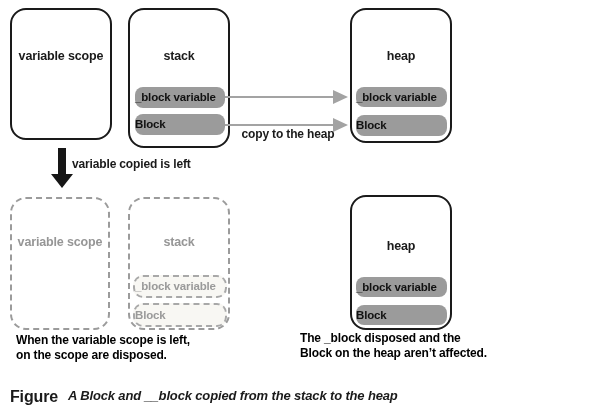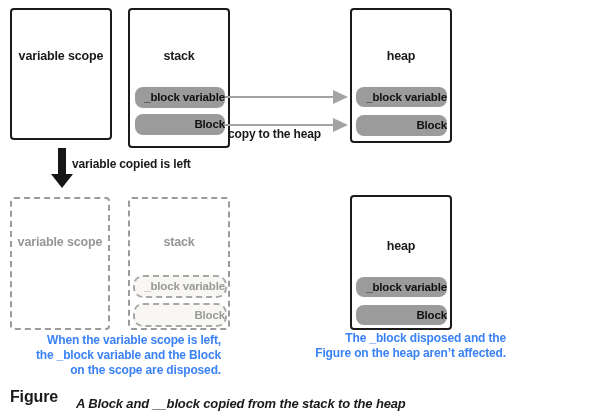--- a/index.html
+++ b/index.html
@@ -1,45 +1,45 @@
 <!DOCTYPE html>
 <html><head>
 <meta charset="utf-8">
 <style>
   html,body{margin:0;padding:0;background:#ffffff;}
   .canvas{
     position:relative;width:600px;height:411px;background:#ffffff;overflow:hidden;
     font-family:"Liberation Sans",sans-serif;letter-spacing:-0.15px;color:#1a1a1a;
   }
-  .box{position:absolute;background:#fff;border:2px solid #1a1a1a;border-radius:4px;box-sizing:border-box;}
+  .box{position:absolute;background:#fff;border:2px solid #1a1a1a;border-radius:16px;box-sizing:border-box;}
   .box.dashed{border:2px dashed #9b9b9b;}
   .box-title{
     position:absolute;left:0;right:0;text-align:center;
     font-size:12.5px;font-weight:bold;line-height:14px;white-space:nowrap;
   }
   .box-title.gray{color:#969696;}
   .item{
     position:absolute;background:#9b9b9b;border-radius:8px;
-    text-align:right;font-size:11.5px;font-weight:bold;color:#111;
+    text-align:left;font-size:11.5px;font-weight:bold;color:#111;
     white-space:nowrap;box-sizing:border-box;
   }
   .item.disposed{
     background:#f8f7f3;border:2px dashed #a8a8a8;border-radius:10px;color:#9a9a9a;
   }
   .arrow-line{position:absolute;height:2px;background:#a3a3a3;}
   .arrow-head{position:absolute;width:0;height:0;border-top:7px solid transparent;border-bottom:7px solid transparent;border-left:15px solid #a3a3a3;}
   .thick-shaft{position:absolute;left:58px;top:148px;width:8px;height:27px;background:#161616;}
   .thick-head{position:absolute;left:51px;top:174px;width:0;height:0;border-left:11px solid transparent;border-right:11px solid transparent;border-top:14px solid #161616;}
   .small-label{position:absolute;font-size:12px;font-weight:bold;white-space:nowrap;line-height:13px;}
   .caption{
-    position:absolute;text-align:right;font-size:12px;font-weight:bold;line-height:15px;color:#3b82f6;
+    position:absolute;text-align:left;font-size:12px;font-weight:bold;line-height:15px;color:#000000;
   }
   .caption span{display:block;}
   .fig-label{position:absolute;left:10px;top:388px;font-size:16px;font-weight:bold;}
-  .fig-text{position:absolute;left:76px;top:388px;font-size:13px;font-weight:bold;font-style:italic;white-space:nowrap;margin-top:8px;}
+  .fig-text{position:absolute;left:68px;top:388px;font-size:13px;font-weight:bold;font-style:italic;white-space:nowrap;}
 </style>
 </head>
 <body>
 
 <div class="canvas">
 
   <div class="box" style="left:10px;top:8px;width:102px;height:132px;">
     <span class="box-title" style="top:39px;">variable scope</span>
   </div>
 
@@ -52,49 +52,48 @@
   <div class="box" style="left:350px;top:8px;width:102px;height:135px;">
     <span class="box-title" style="top:39px;">heap</span>
     <div class="item" style="left:4px;top:77px;width:91px;height:20px;line-height:20px;">_block variable</div>
     <div class="item" style="left:4px;top:105px;width:91px;height:21px;line-height:21px;">Block</div>
   </div>
 
   <div class="arrow-line" style="left:225px;top:96px;width:109px;"></div>
   <div class="arrow-head" style="left:333px;top:90px;"></div>
   <div class="arrow-line" style="left:225px;top:124px;width:109px;"></div>
   <div class="arrow-head" style="left:333px;top:118px;"></div>
-  <div class="small-label" style="left:228px;top:128px;width:120px;">copy to the heap</div>
+  <div class="small-label" style="left:228px;top:128px;width:120px;text-align:center;">copy to the heap</div>
 
   <div class="thick-shaft"></div>
   <div class="thick-head"></div>
   <div class="small-label" style="left:72px;top:158px;">variable copied is left</div>
 
   <div class="box dashed" style="left:10px;top:197px;width:100px;height:133px;">
     <span class="box-title gray" style="top:36px;">variable scope</span>
   </div>
 
   <div class="box dashed" style="left:128px;top:197px;width:102px;height:133px;">
     <span class="box-title gray" style="top:36px;">stack</span>
     <div class="item disposed" style="left:3px;top:76px;width:94px;height:23px;line-height:19px;">_block variable</div>
     <div class="item disposed" style="left:3px;top:104px;width:94px;height:24px;line-height:20px;">Block</div>
   </div>
 
   <div class="caption" style="left:16px;top:333px;width:205px;">
     <span>When the variable scope is left,</span>
-    <span>the _block variable and the Block</span>
     <span>on the scope are disposed.</span>
   </div>
 
   <div class="box" style="left:350px;top:195px;width:102px;height:135px;">
     <span class="box-title" style="top:42px;">heap</span>
     <div class="item" style="left:4px;top:80px;width:91px;height:20px;line-height:20px;">_block variable</div>
     <div class="item" style="left:4px;top:108px;width:91px;height:20px;line-height:20px;">Block</div>
   </div>
 
   <div class="caption" style="left:300px;top:331px;width:206px;">
     <span>The _block disposed and the</span>
-    <span>Figure on the heap aren’t affected.</span>
+    <span>Block on the heap aren’t affected.</span>
   </div>
 
   <span class="fig-label">Figure</span>
   <span class="fig-text">A Block and __block copied from the stack to the heap</span>
 
 </div>
 
 </body></html>

